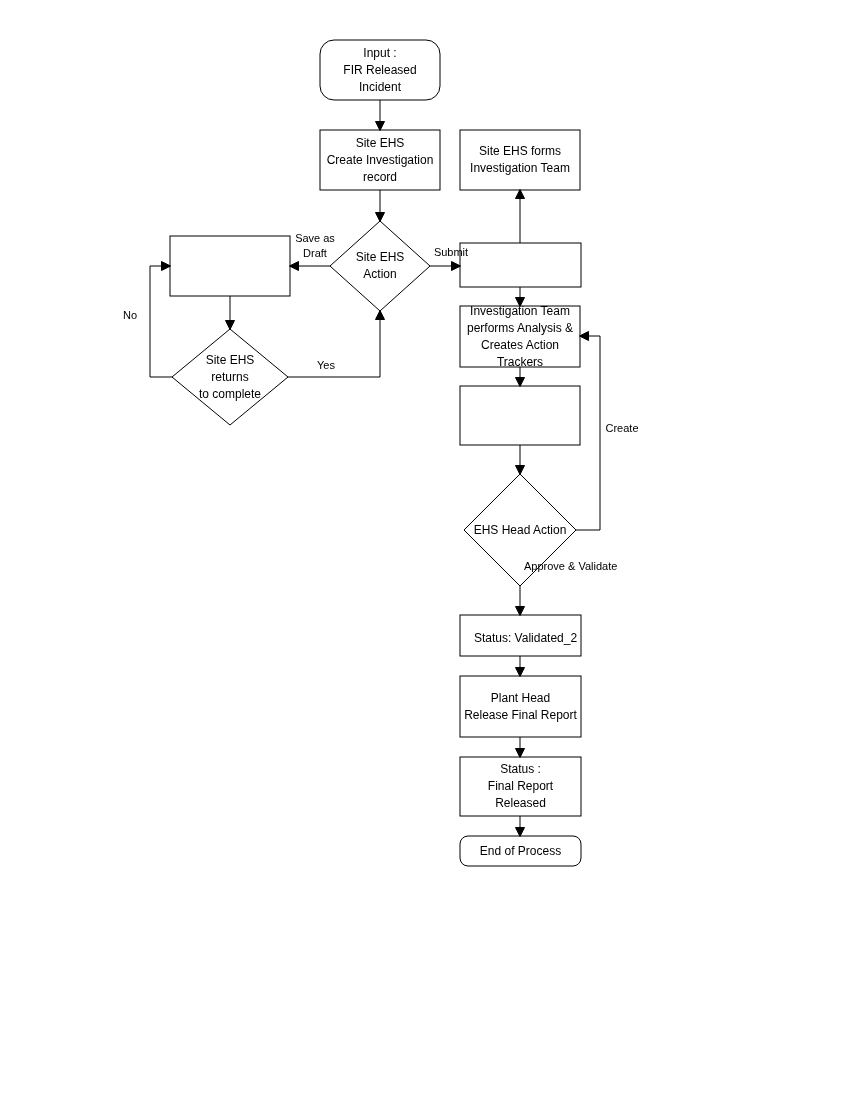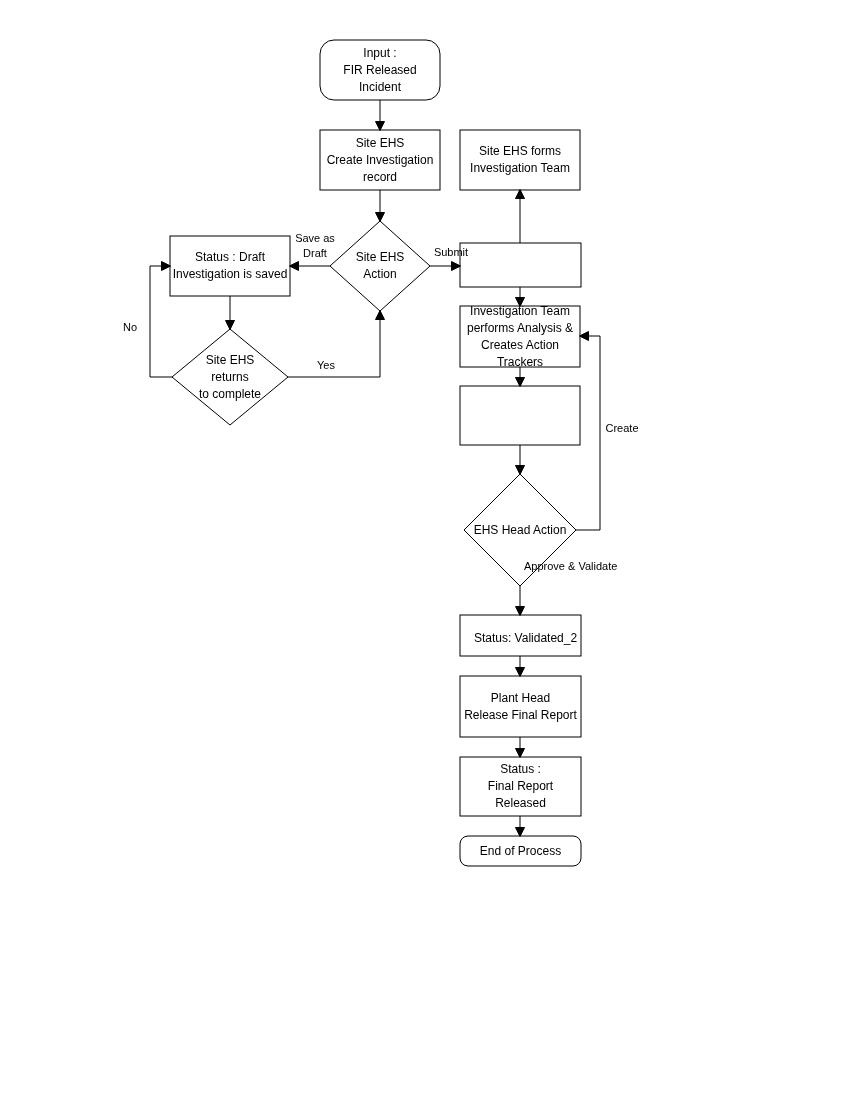--- a/index.html
+++ b/index.html
@@ -92,39 +92,37 @@
   <div class="node-label" style="left:320px; top:40px;  width:120px; height:60px;">Input :
 FIR Released
 Incident</div>
   <div class="node-label" style="left:320px; top:130px; width:120px; height:60px;">Site EHS
 Create Investigation
 record</div>
   <div class="node-label" style="left:460px; top:130px; width:120px; height:60px;">Site EHS forms
 Investigation Team</div>
   <div class="node-label" style="left:330px; top:221px; width:100px; height:90px;">Site EHS
 Action</div>
-  <div class="node-label" style="left:170px; top:236px; width:120px; height:60px;">Status : Draft
-Investigation is saved</div>
   <div class="node-label" style="left:172px; top:329px; width:116px; height:96px;">Site EHS
 returns
 to complete</div>
   <div class="node-label" style="left:460px; top:306px; width:120px; height:61px;">Investigation Team
 performs Analysis &amp;
 Creates Action
 Trackers</div>
   <div class="node-label" style="left:464px; top:474px; width:112px; height:112px;">EHS Head Action</div>
   <div class="node-label" style="left:460px; top:618px; width:131px; height:41px;border-radius:12px;">Status: Validated_2</div>
   <div class="node-label" style="left:460px; top:757px; width:121px; height:59px;">Status :
 Final Report
 Released</div>
   <div class="node-label" style="left:460px; top:676px; width:121px; height:61px;">Plant Head
 Release Final Report</div>
   <div class="node-label" style="left:460px; top:836px; width:121px; height:30px;">End of Process</div>
 
   <div class="edge-label" style="left:290px; top:231px; width:50px; height:30px;">Save as
 Draft</div>
   <div class="edge-label" style="left:432px; top:246px; width:38px; height:12px;">Submit</div>
-  <div class="edge-label lg" style="left:116px; top:308px; width:28px; height:14px;margin-top:12px;">No</div>
+  <div class="edge-label lg" style="left:116px; top:308px; width:28px; height:14px;">No</div>
   <div class="edge-label lg" style="left:309px; top:358px; width:34px; height:14px;">Yes</div>
   <div class="edge-label" style="left:599px; top:422px; width:46px; height:12px;">Create</div>
   <div class="edge-label left-align" style="left:524px; top:560px; width:95px; height:12px;">Approve &amp; Validate</div>
 
 </div>
 
 </body></html>

